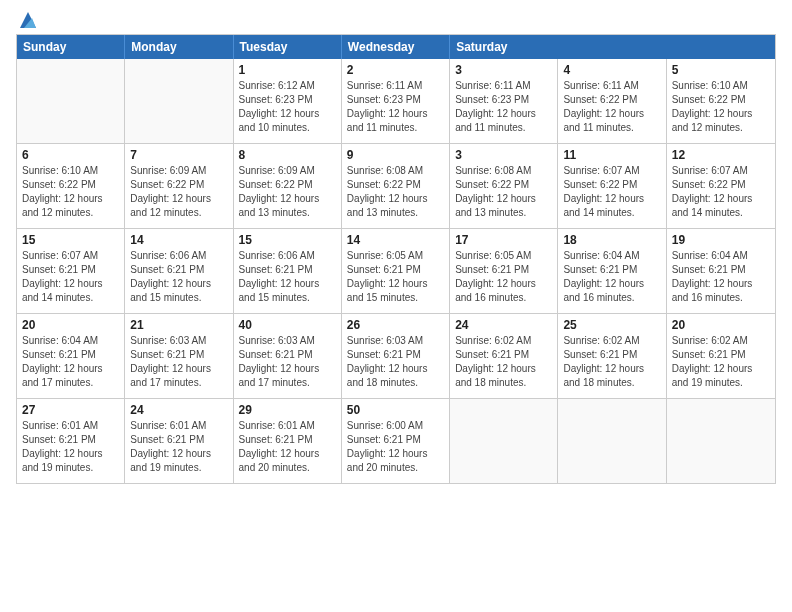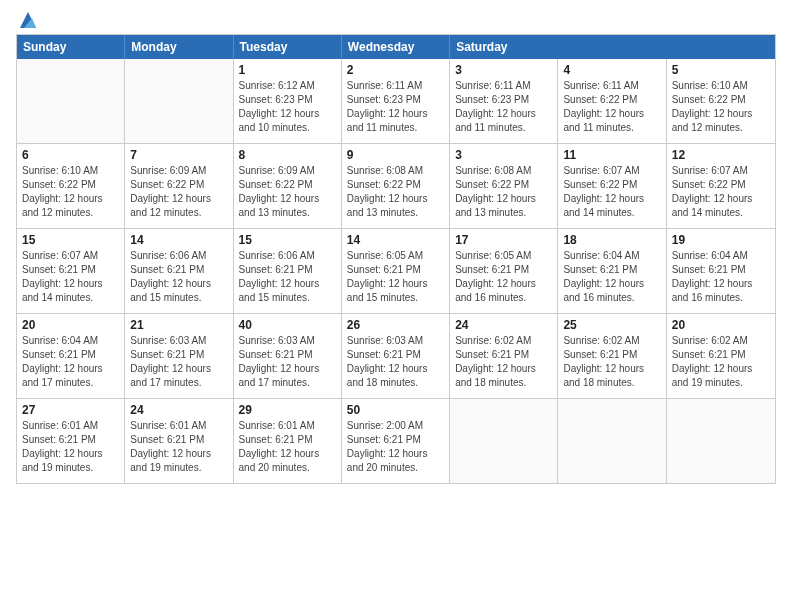--- a/index.html
+++ b/index.html
@@ -240,21 +240,21 @@
         <div class="calendar-row">
           <div class="calendar-cell"><span class="day-number">27</span><span class="cell-info" style="white-space: pre-line;">Sunrise: 6:01 AM
 Sunset: 6:21 PM
 Daylight: 12 hours and 19 minutes.</span></div>
           <div class="calendar-cell"><span class="day-number">24</span><span class="cell-info" style="white-space: pre-line;">Sunrise: 6:01 AM
 Sunset: 6:21 PM
 Daylight: 12 hours and 19 minutes.</span></div>
           <div class="calendar-cell"><span class="day-number">29</span><span class="cell-info" style="white-space: pre-line;">Sunrise: 6:01 AM
 Sunset: 6:21 PM
 Daylight: 12 hours and 20 minutes.</span></div>
-          <div class="calendar-cell"><span class="day-number">50</span><span class="cell-info" style="white-space: pre-line;">Sunrise: 2:00 AM
+          <div class="calendar-cell"><span class="day-number">50</span><span class="cell-info" style="white-space: pre-line;">Sunrise: 6:00 AM
 Sunset: 6:21 PM
 Daylight: 12 hours and 20 minutes.</span></div>
           <div class="calendar-cell empty"></div>
           <div class="calendar-cell empty"></div>
           <div class="calendar-cell empty"></div>
         </div>
       </div>
   </div>
 </div>
 

